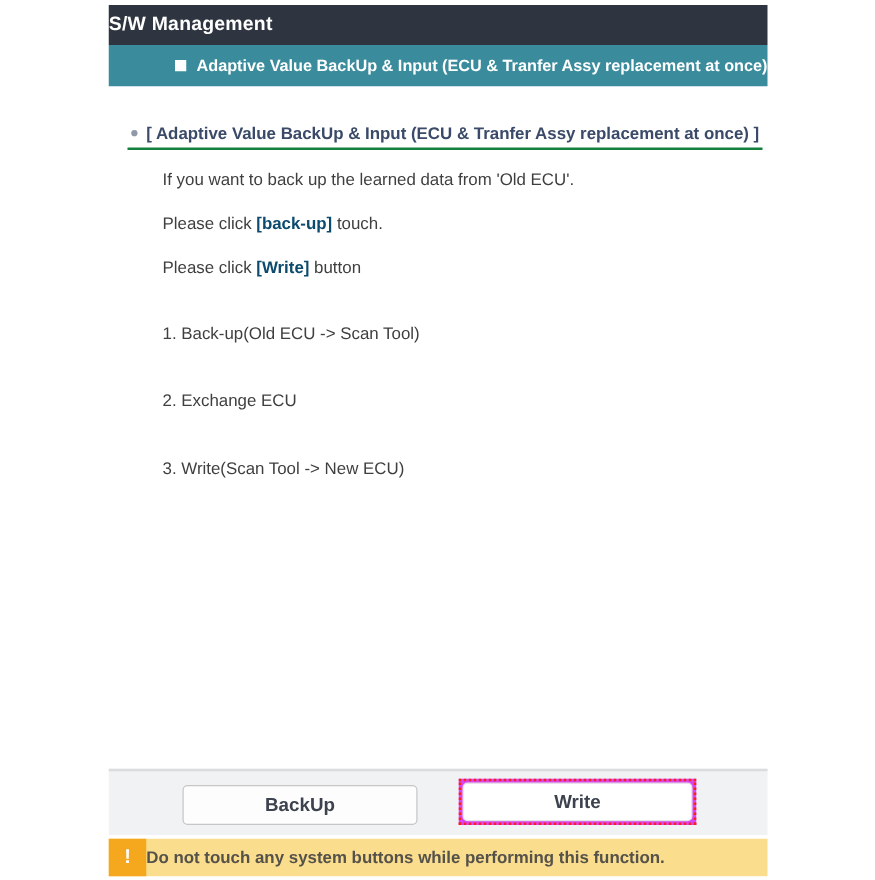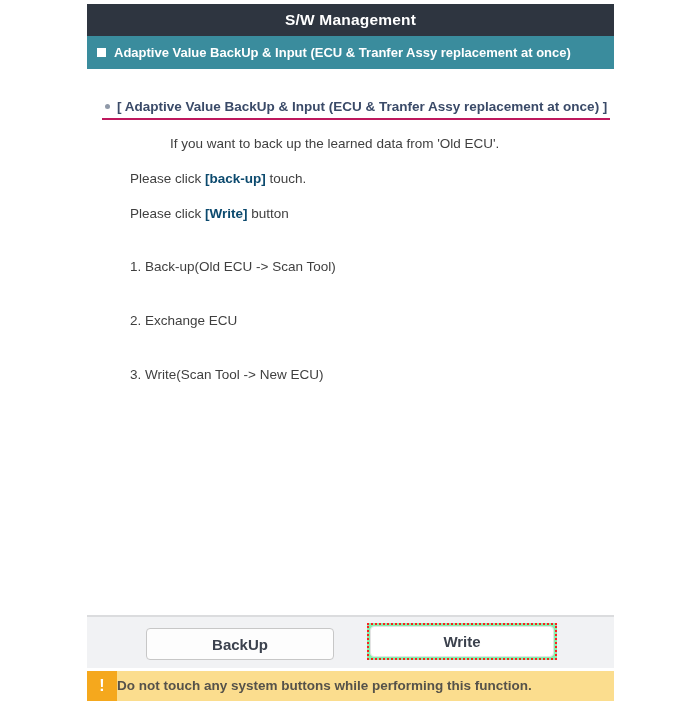--- a/index.html
+++ b/index.html
@@ -16,45 +16,46 @@
     width: 527px;
   }
   .titlebar {
     margin-top: 4px;
     height: 32px;
     background: #2e3540;
     color: #ffffff;
     font-size: 15.5px;
     font-weight: bold;
     line-height: 32px;
-    text-align: center;
+    text-align: left;
     letter-spacing: 0.2px;
   }
   .sectionbar {
     height: 33px;
     background: #3a8c9d;
     color: #ffffff;
     font-size: 13px;
     font-weight: bold;
     line-height: 33px;
     padding-left: 10px;
     white-space: nowrap;
+    text-align: right;
   }
   .sectionbar .sq {
     display: inline-block;
     width: 9px;
     height: 9px;
     background: #ffffff;
     margin-right: 8px;
   }
   .heading-wrap {
     margin-top: 30px;
     margin-left: 15px;
     width: fit-content;
-    border-bottom: 2px solid #be185d;
+    border-bottom: 2px solid #15803d;
     padding-bottom: 3px;
     padding-right: 3px;
   }
   .heading {
     font-size: 13.5px;
     line-height: 16px;
     font-weight: bold;
     color: #3a4a68;
     white-space: nowrap;
   }
@@ -69,21 +70,21 @@
     vertical-align: 2px;
   }
   .bodytext { margin-left: 43px; }
   .bodytext p {
     font-size: 13.5px;
     line-height: 19px;
     color: #3f3f3f;
     margin-bottom: 16px;
     white-space: nowrap;
   }
-  .bodytext p.first { margin-top: 14px; margin-left: 40px; }
+  .bodytext p.first { margin-top: 14px; }
   .accent { color: #0c4a6e; font-weight: bold; }
   .steps { margin-left: 43px; }
   .steps p {
     font-size: 13.5px;
     line-height: 19px;
     color: #3f3f3f;
     margin-bottom: 16px;
     white-space: nowrap;
     margin-top: 35px;
   }
@@ -115,21 +116,21 @@
     width: 188px;
     height: 32px;
   }
   .write-outline {
     position: absolute;
     left: 280px;
     top: 6px;
     width: 190px;
     height: 37px;
     border: 2px dotted #fb2020;
-    background: #86efac;
+    background: #d946ef;
   }
   .btn-write {
     position: absolute;
     left: 1px;
     top: 1px;
     width: 184px;
     height: 31px;
     border: 1px solid #e3e3e3;
     background: #ffffff;
   }

